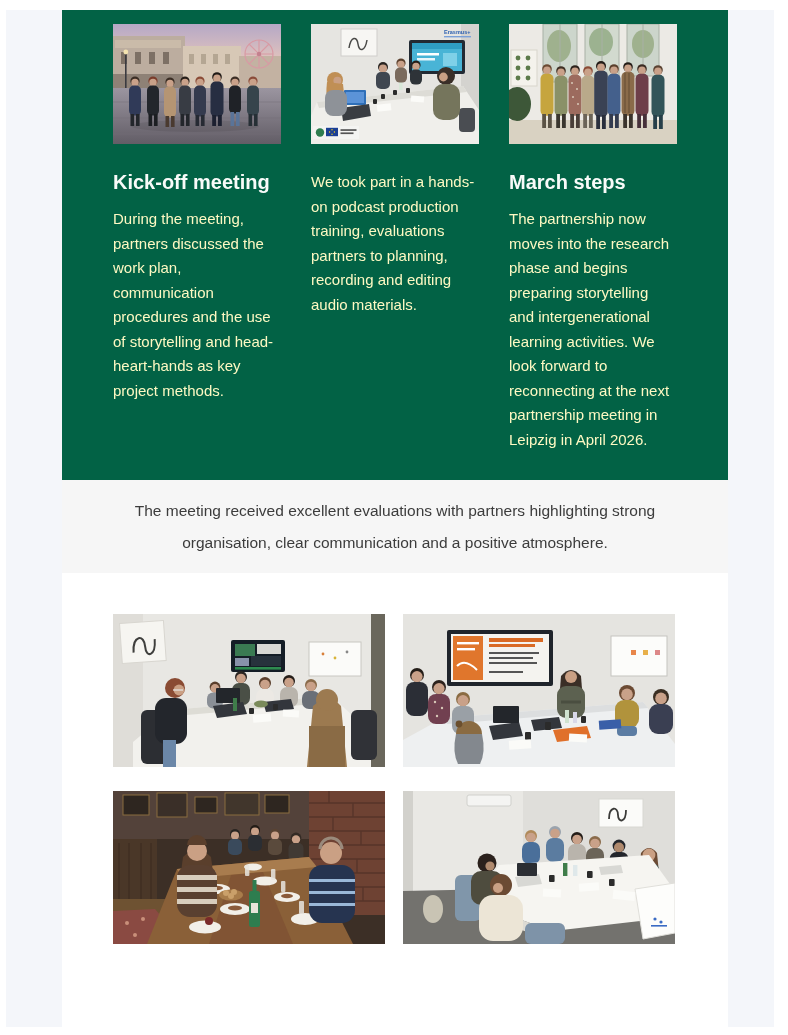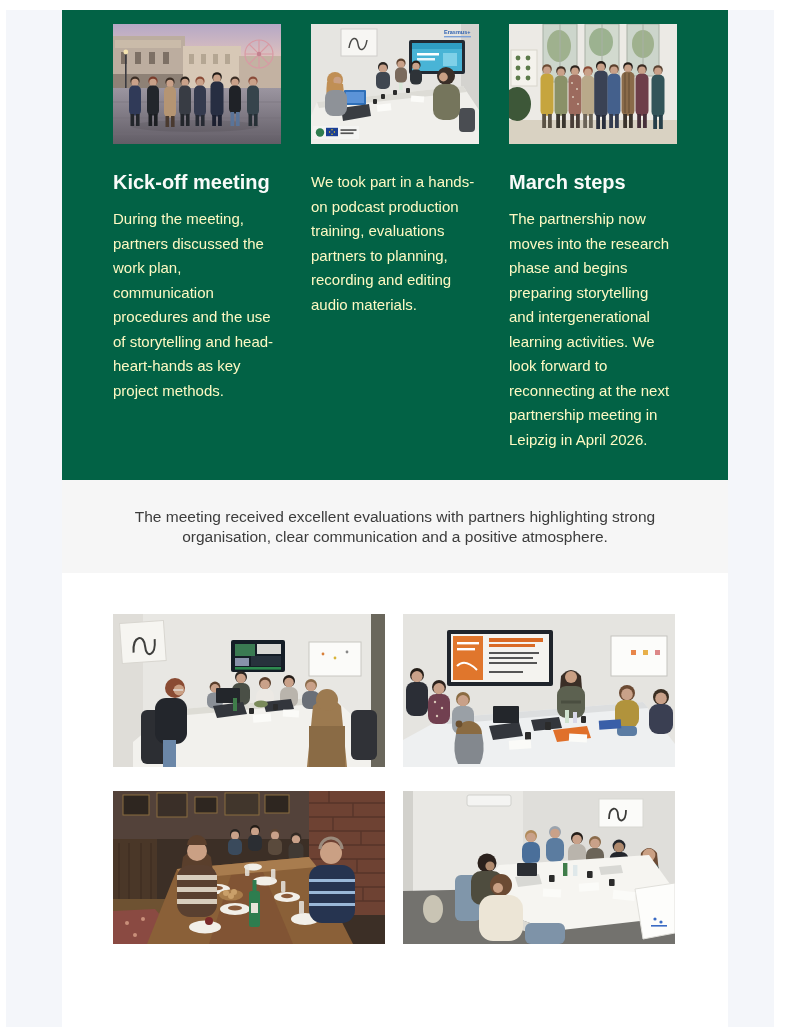--- a/index.html
+++ b/index.html
@@ -12,21 +12,21 @@
   .topband{height:10px;background:#ffffff;}
   .green-section{box-sizing:border-box;height:470px;background:#026245;padding:14px 51px 0;display:flex;gap:30px;}
   .col{width:168px;}
   figure{margin:0;padding:0;}
   .photo{overflow:hidden;background:#777;}
   .photo svg{display:block;width:100%;height:100%;}
   .photo-sm{width:168px;height:120px;margin-bottom:26px;}
   .col h3{margin:0 0 13px;color:#f8fbf9;font-size:20px;line-height:1.22;font-weight:700;}
   .col p{margin:0;color:#fef9c3;font-size:15px;line-height:24.5px;}
   .band{height:93px;background:#f6f6f6;display:flex;align-items:center;justify-content:center;}
-  .band p{margin:0;max-width:548px;text-align:center;color:#3c3c3c;font-size:15.5px;line-height:20px;}
+  .band p{margin:0;max-width:548px;text-align:center;color:#3c3c3c;font-size:15.5px;line-height:32px;}
   .gallery{box-sizing:border-box;height:462px;background:#ffffff;padding:41px 51px 0;display:grid;grid-template-columns:272px 272px;grid-auto-rows:153px;column-gap:18px;row-gap:24px;}
   .photo-lg{width:272px;height:153px;}
 </style>
 </head>
 <body>
 
 <div class="page">
   <div class="rail rail-left"></div>
   <div class="rail rail-right"></div>
 

